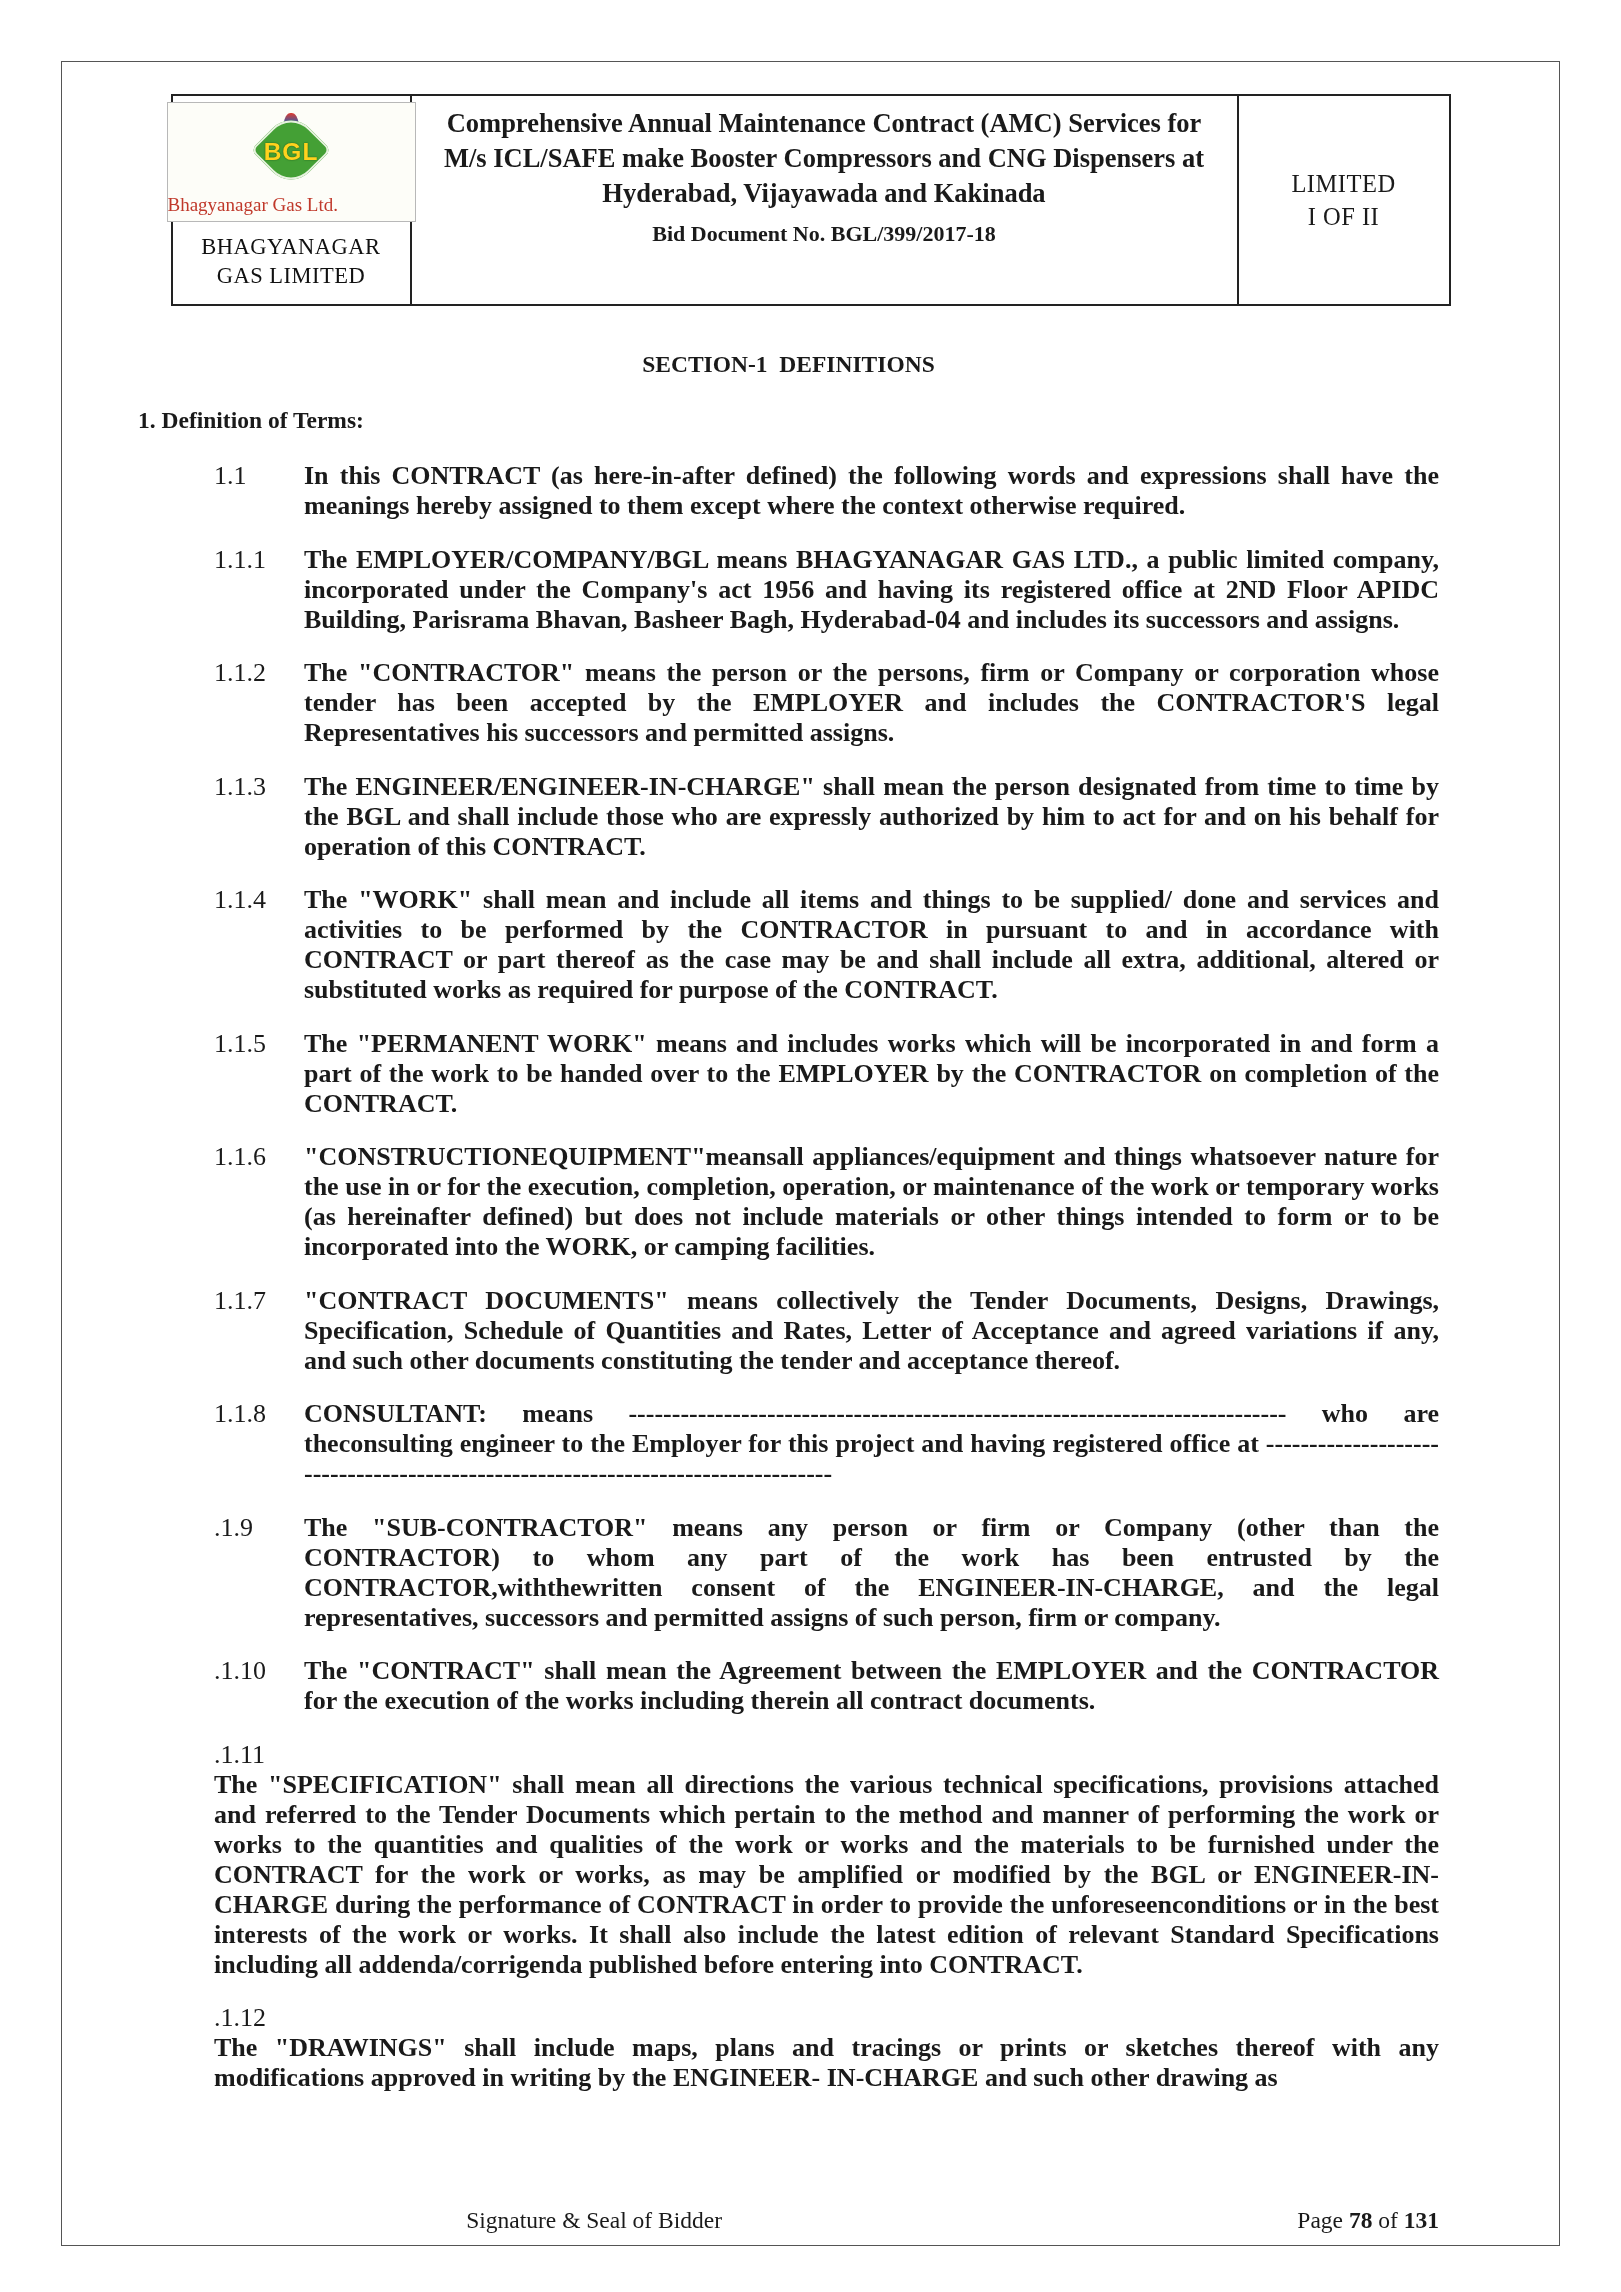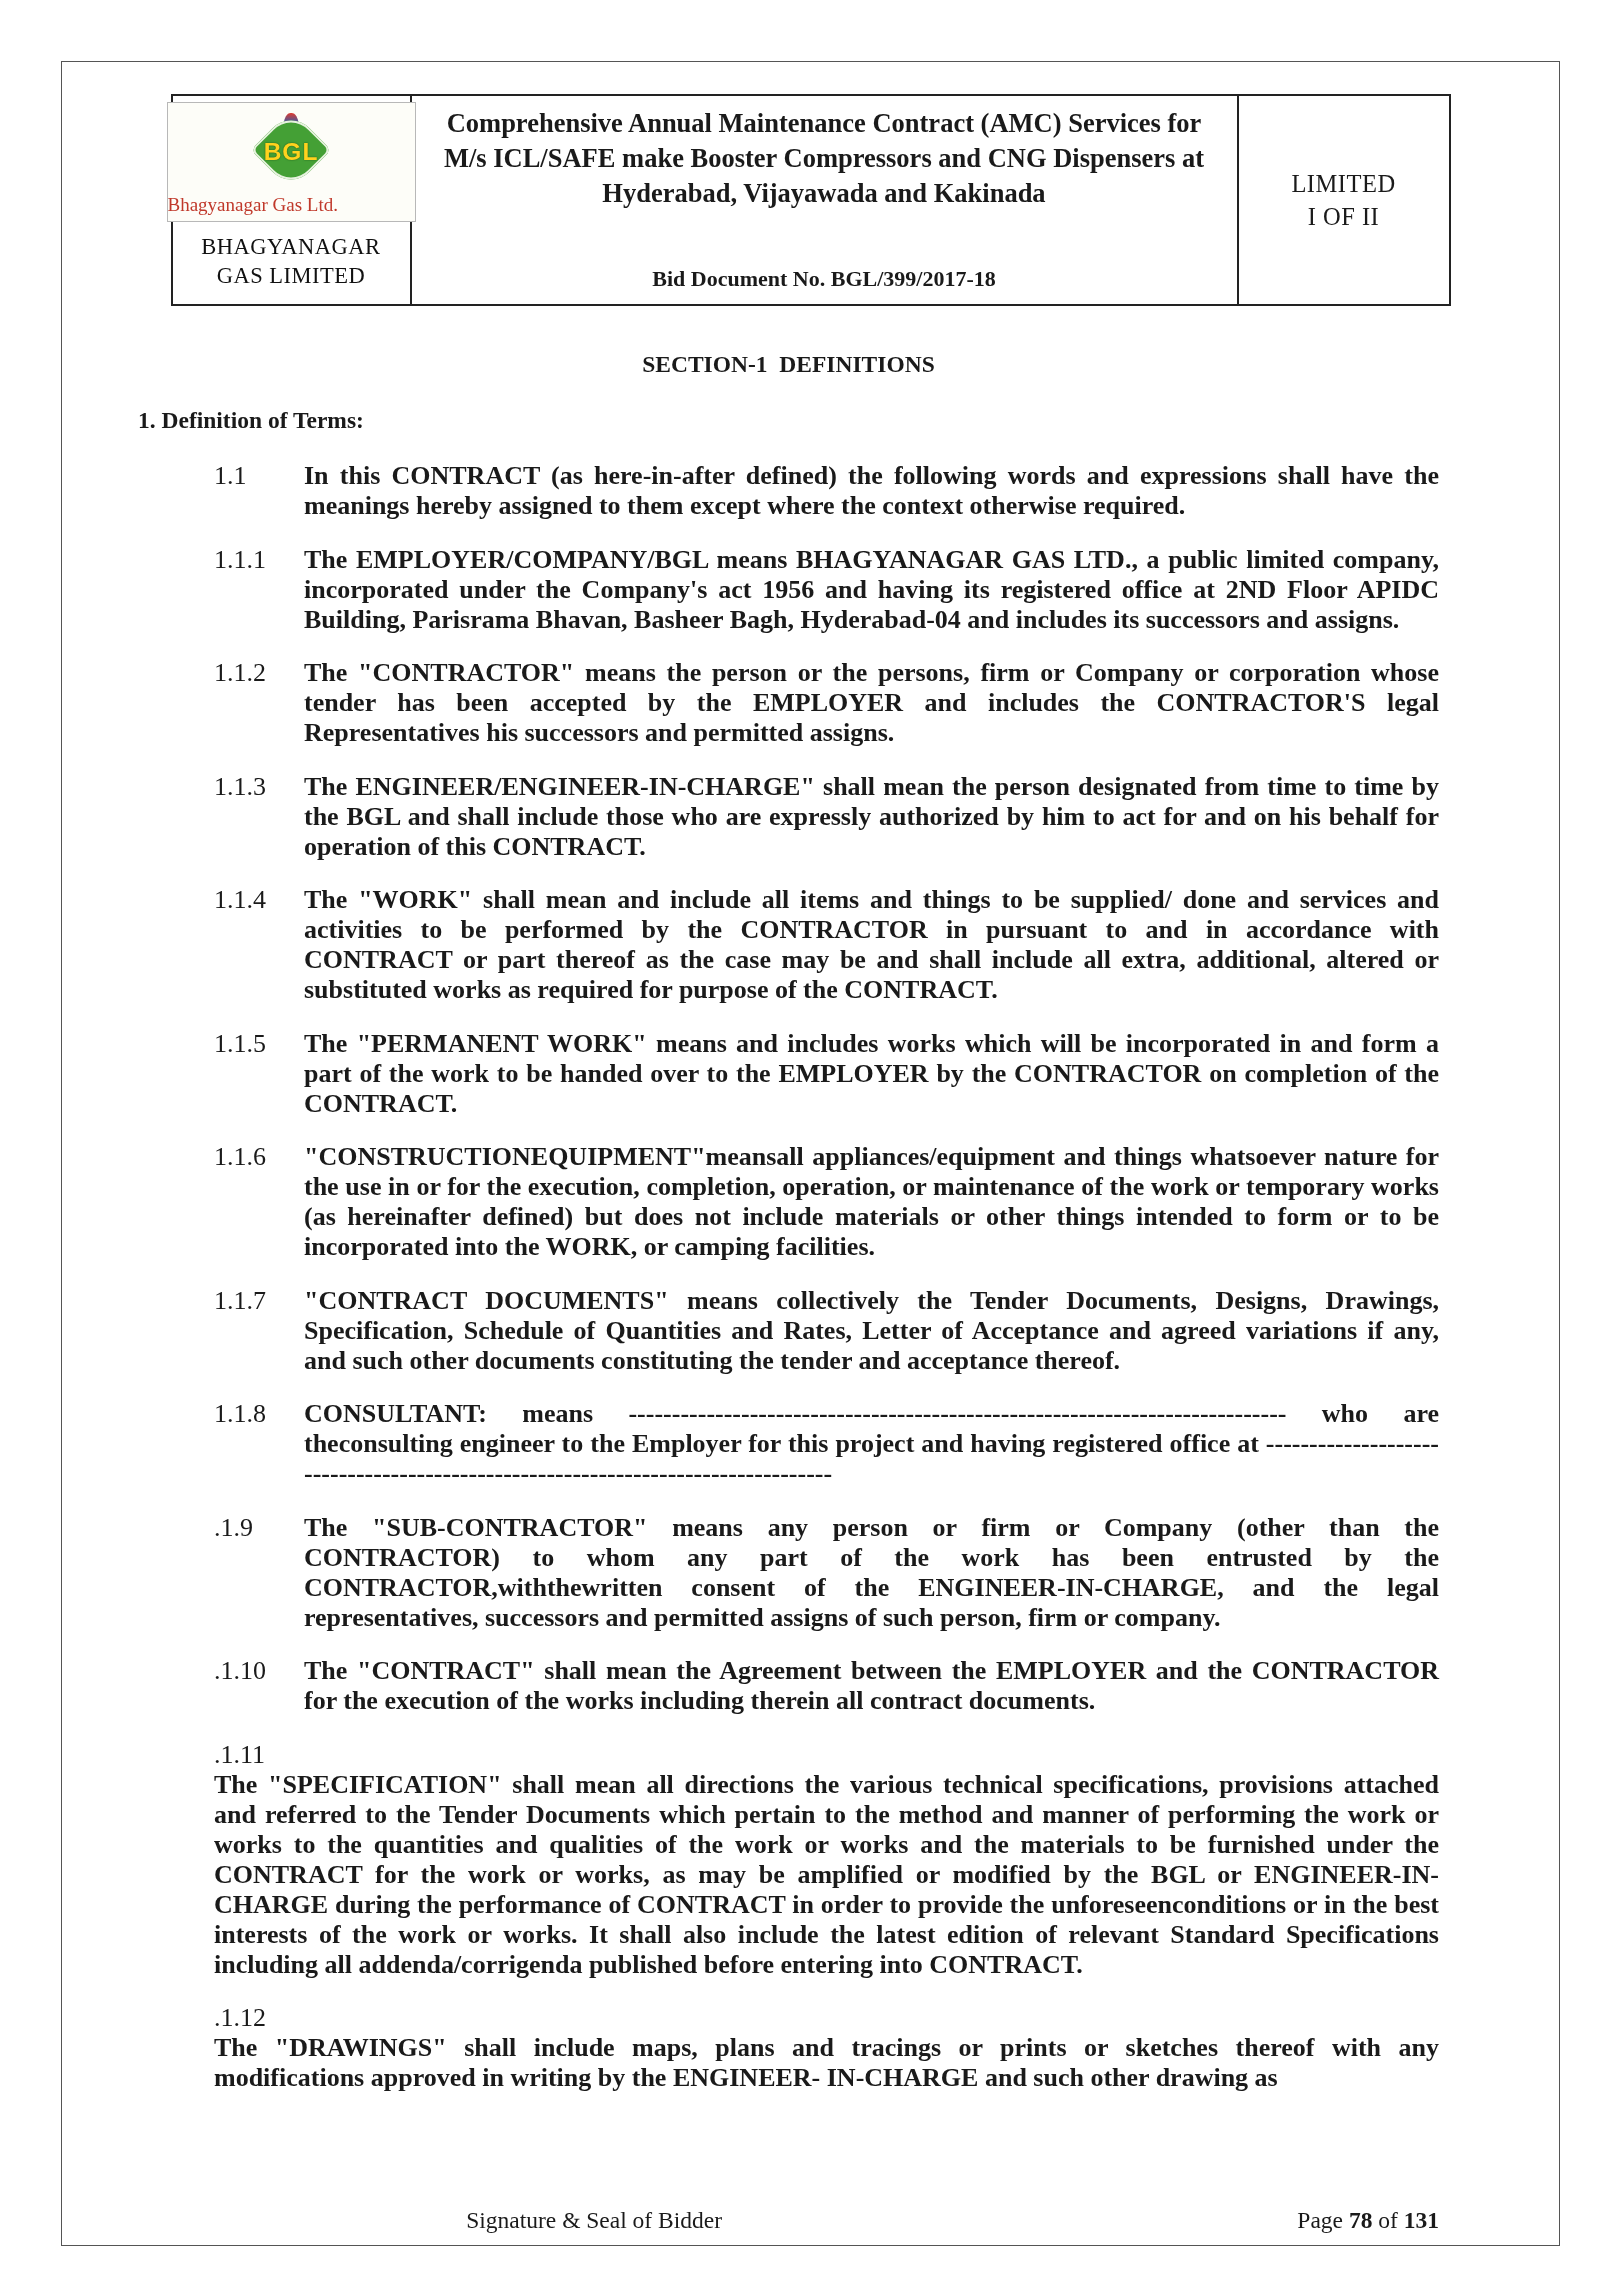--- a/index.html
+++ b/index.html
@@ -64,21 +64,21 @@
     font-size:19px; font-family:"Liberation Serif", serif;
   }
   .org-name {
     margin-top:9.8px;
     font-size:22.5px; line-height:1.3;
     text-align:center; letter-spacing:0.5px;
     color:#111;
   }
   .title-cell {
     width:827px; flex:none;
-    display:flex; flex-direction:column; justify-content:space-between;
+    display:flex; flex-direction:column; justify-content:flex-start;
     text-align:center;
     padding:9.8px 25.5px 11.8px 25.5px;
   }
   .doc-title { font-weight:bold; font-size:26.5px; line-height:1.32; }
   .doc-no    { font-weight:bold; font-size:22px; margin-top:9.8px; }
   .volume-cell {
     flex:1;
     display:flex; flex-direction:column; justify-content:center; align-items:center;
     font-size:24.5px; line-height:1.35; letter-spacing:0.5px;
   }

